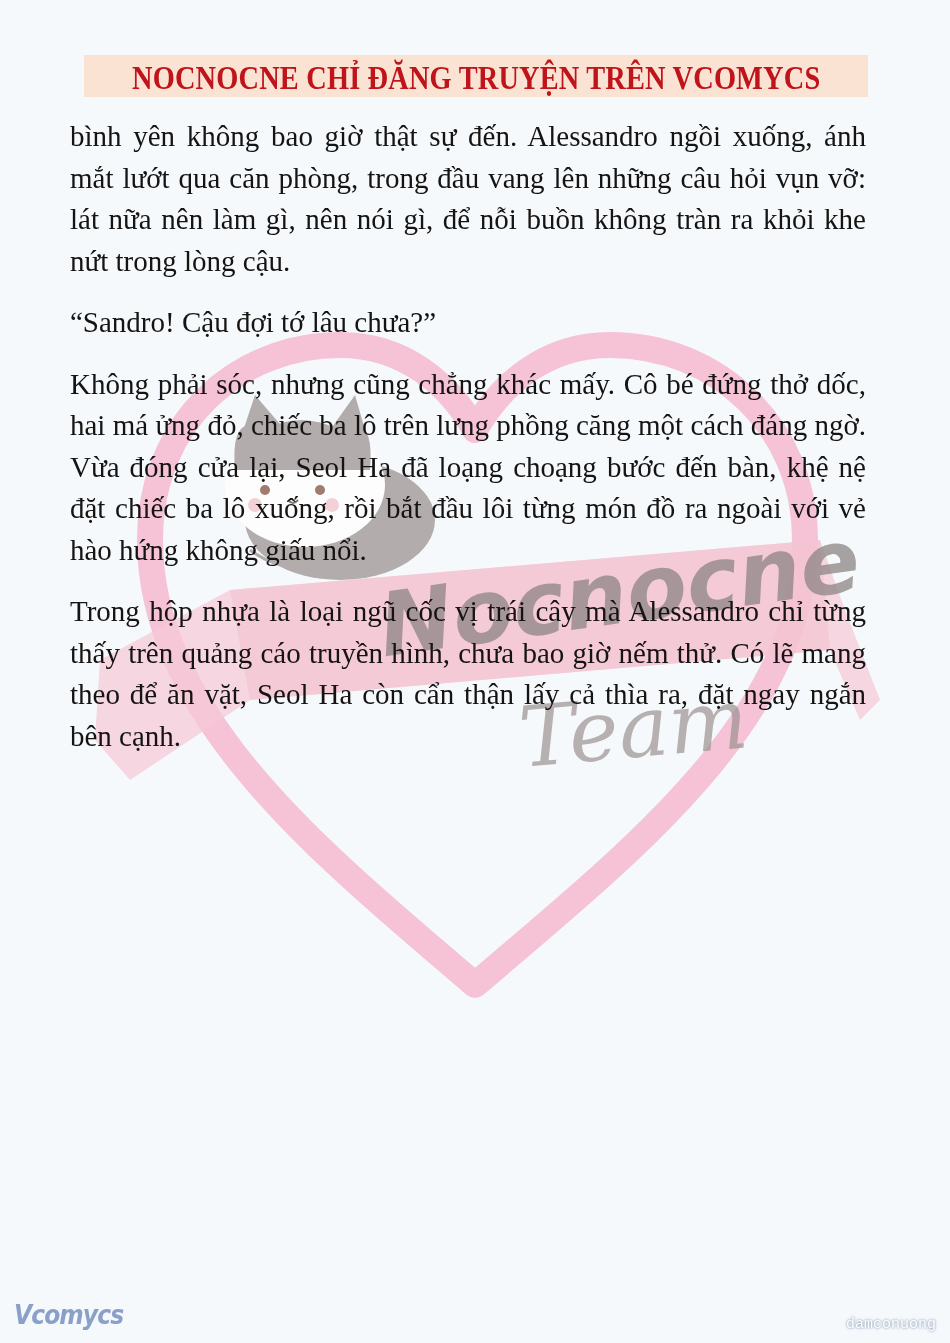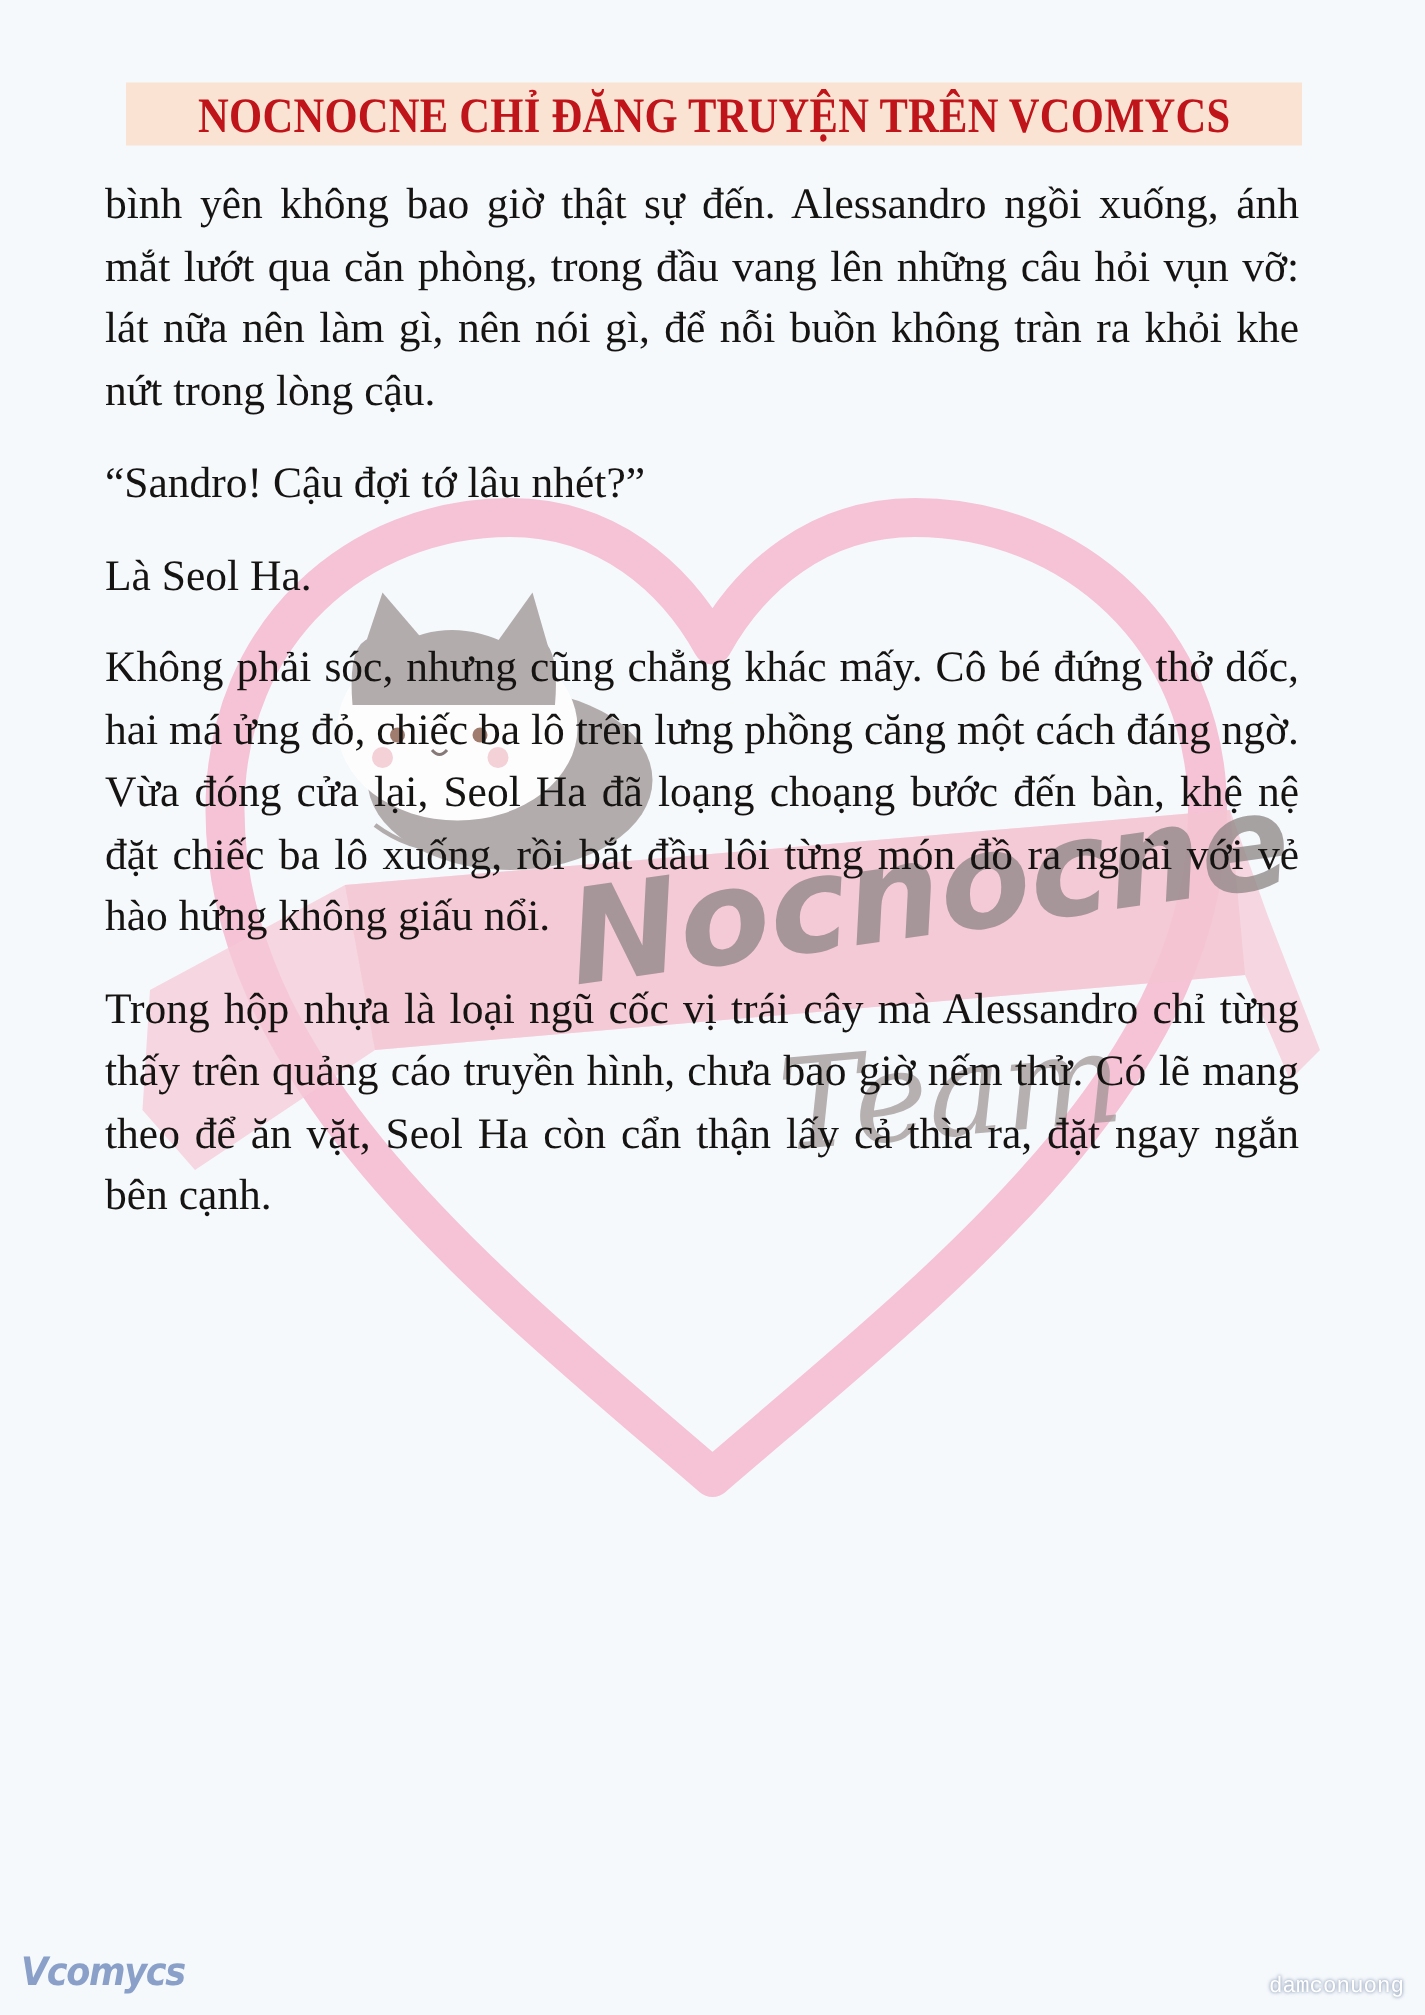--- a/index.html
+++ b/index.html
@@ -67,21 +67,20 @@
     <text x="380" y="640" font-family="DejaVu Sans, sans-serif" font-weight="bold" font-style="italic" font-size="88" fill="#8e8585" opacity="0.75" transform="rotate(-8 500 620)">Nocnocne</text>
     <text x="520" y="760" font-family="DejaVu Serif, serif" font-style="italic" font-size="84" fill="#9c9292" opacity="0.7" transform="rotate(-5 600 740)">Team</text>
   </svg>
 
   <div class="header-banner">
     <span>NOCNOCNE CHỈ ĐĂNG TRUYỆN TRÊN VCOMYCS</span>
   </div>
 
   <div class="content">
     <p>bình yên không bao giờ thật sự đến. Alessandro ngồi xuống, ánh mắt lướt qua căn phòng, trong đầu vang lên những câu hỏi vụn vỡ: lát nữa nên làm gì, nên nói gì, để nỗi buồn không tràn ra khỏi khe nứt trong lòng cậu.</p>
-    <p>“Sandro! Cậu đợi tớ lâu nhét?”</p>
-    <p>Là Seol Ha.</p>
+    <p>“Sandro! Cậu đợi tớ lâu chưa?”</p>
     <p>Không phải sóc, nhưng cũng chẳng khác mấy. Cô bé đứng thở dốc, hai má ửng đỏ, chiếc ba lô trên lưng phồng căng một cách đáng ngờ. Vừa đóng cửa lại, Seol Ha đã loạng choạng bước đến bàn, khệ nệ đặt chiếc ba lô xuống, rồi bắt đầu lôi từng món đồ ra ngoài với vẻ hào hứng không giấu nổi.</p>
     <p>Trong hộp nhựa là loại ngũ cốc vị trái cây mà Alessandro chỉ từng thấy trên quảng cáo truyền hình, chưa bao giờ nếm thử. Có lẽ mang theo để ăn vặt, Seol Ha còn cẩn thận lấy cả thìa ra, đặt ngay ngắn bên cạnh.</p>
   </div>
 
   <div class="footer-logo">Vcomycs</div>
   <div class="footer-credit">damconuong</div>
 </div>
 
 </body></html>

